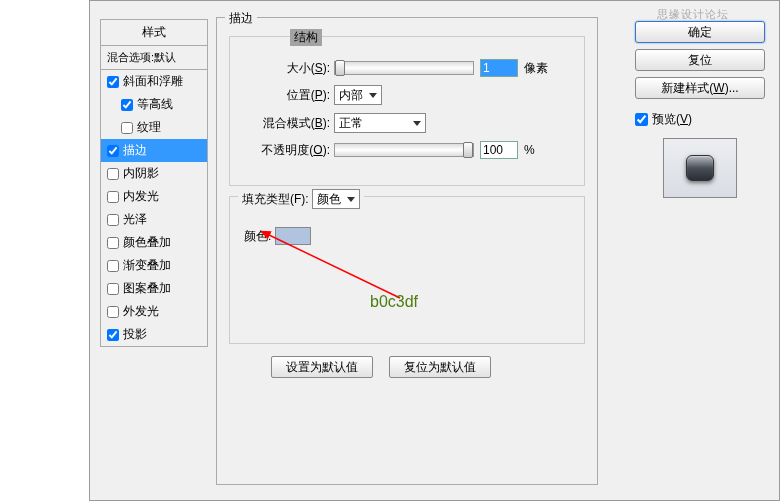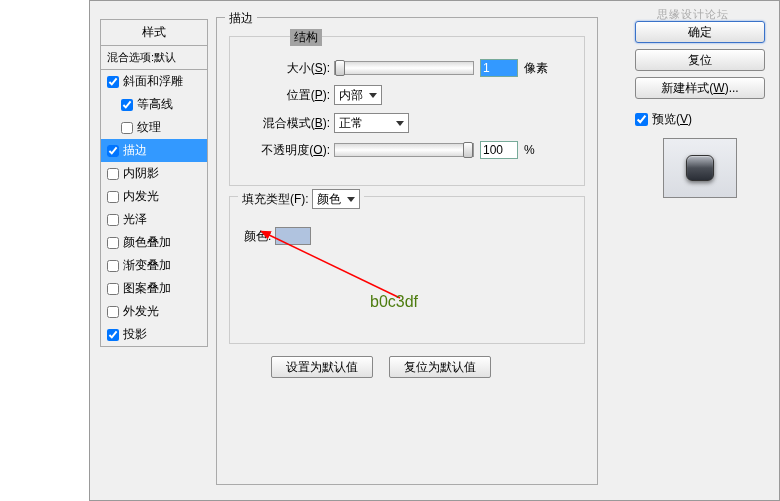--- a/index.html
+++ b/index.html
@@ -137,21 +137,21 @@
         </div>
         <div class="form-row">
           <span class="form-label">位置(<span class="u">P</span>):</span>
           <div class="select">
             <span>内部</span>
               <span class="select-arrow"></span>
           </div>
         </div>
         <div class="form-row">
           <span class="form-label">混合模式(<span class="u">B</span>):</span>
-          <div class="select" style="width:75px">
+          <div class="select" style="width:92px">
             <span>正常</span>
               <span class="select-arrow" style="margin-left:auto"></span>
           </div>
         </div>
         <div class="form-row">
           <span class="form-label">不透明度(<span class="u">O</span>):</span>
           <div class="slider">
               <div class="slider-thumb" style="left:128px"></div>
             </div>
           <input class="num-input" value="100" style="">

